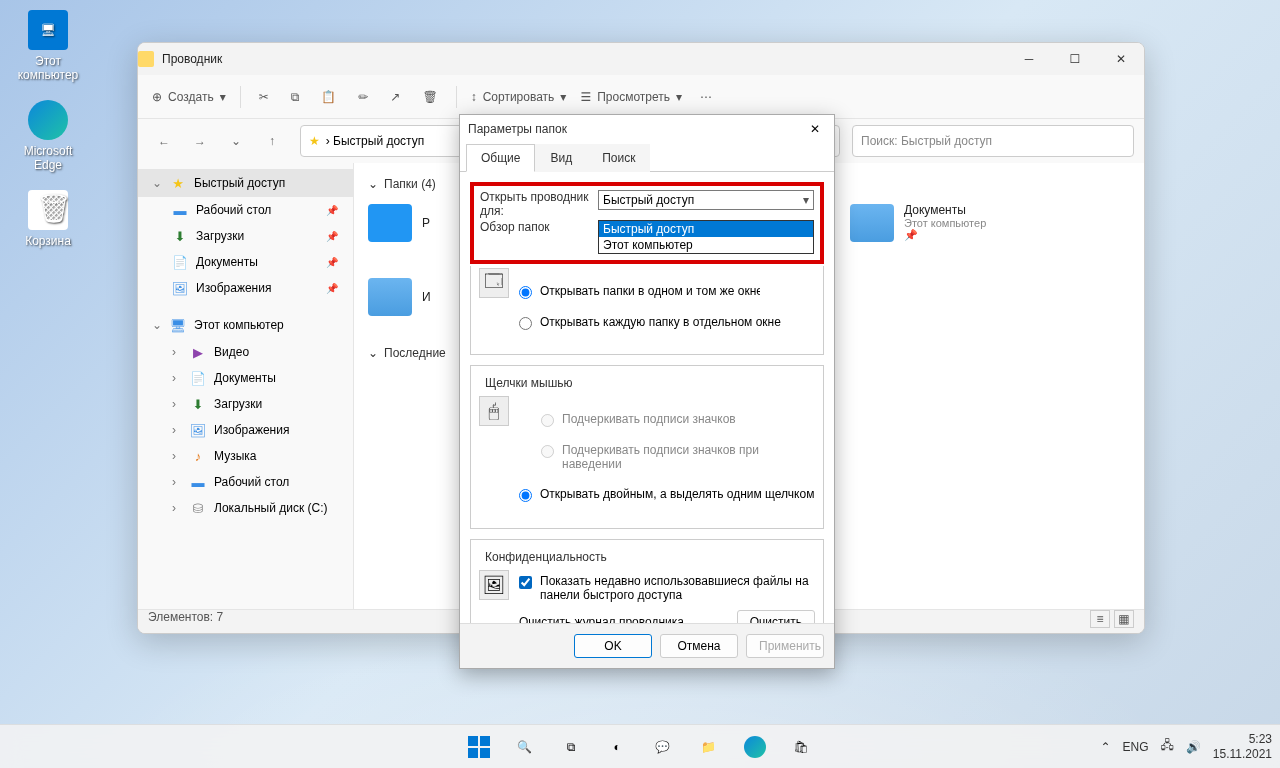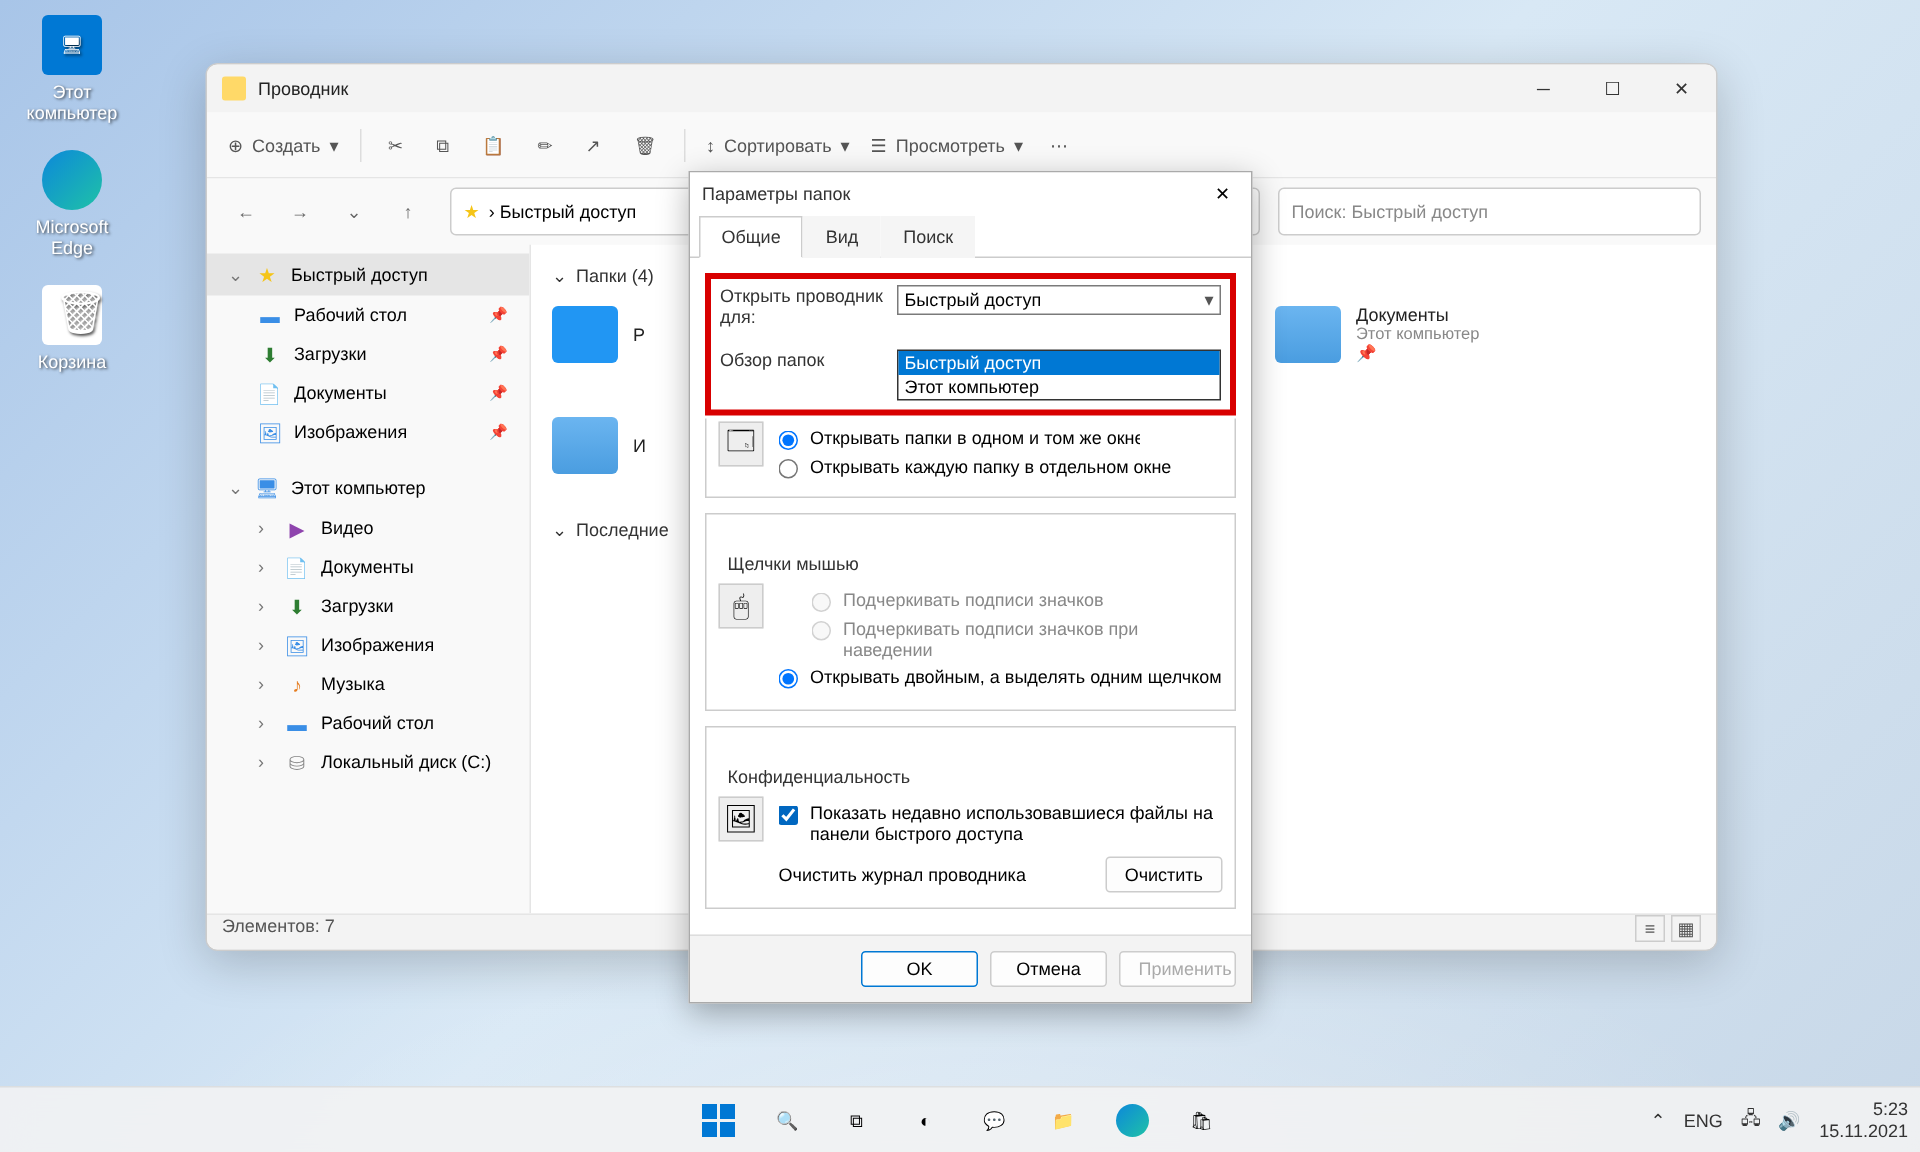--- a/index.html
+++ b/index.html
@@ -5,21 +5,21 @@
 *{box-sizing:border-box;margin:0;padding:0;font-family:"Segoe UI",Tahoma,sans-serif;font-size:12px}
 body{width:1280px;height:768px;background:linear-gradient(135deg,#a8c5e8 0%,#d8e8f5 50%,#c8d8e8 100%);position:relative;overflow:hidden}
 .desktop-swoosh{position:absolute;bottom:0;left:0;width:100%;height:200px;background:radial-gradient(ellipse at 50% 100%,rgba(255,255,255,0.3) 0%,transparent 60%);pointer-events:none}
 .desktop-icon{position:absolute;width:76px;text-align:center;color:#fff;text-shadow:1px 1px 2px rgba(0,0,0,0.7);font-size:11px;cursor:pointer}
 .desktop-icon .icon-img{width:40px;height:40px;margin:0 auto 4px;display:flex;align-items:center;justify-content:center}
 .di-pc{background:#0078d4;border-radius:4px}
 .di-edge{background:linear-gradient(135deg,#0c88da,#1fc2a7);border-radius:50%}
 .di-bin{background:#fff;border-radius:4px;position:relative}
 .di-bin::after{content:"🗑";font-size:28px;position:absolute;top:2px;left:8px;filter:hue-rotate(180deg)}
 .explorer-window{position:absolute;left:137px;top:42px;width:1008px;height:592px;background:#f9f9f9;border-radius:8px;box-shadow:0 8px 32px rgba(0,0,0,0.2);display:flex;flex-direction:column;overflow:hidden;border:1px solid #ccc}
-.titlebar{height:32px;display:flex;align-items:center;padding-left:10px;background:#f3f3f3}
+.titlebar{height:32px;display:flex;align-items:center;background:#f3f3f3}
 .titlebar .folder-ic{width:16px;height:16px;background:#ffd968;border-radius:2px;margin-right:8px}
 .titlebar .title{flex:1;color:#222}
 .win-controls{display:flex}
 .win-controls>div{width:46px;height:32px;display:flex;align-items:center;justify-content:center;color:#333;cursor:pointer}
 .toolbar{height:44px;display:flex;align-items:center;padding:0 14px;gap:14px;background:#f9f9f9;border-bottom:1px solid #e5e5e5}
 .toolbar .new-btn{display:flex;align-items:center;gap:6px;color:#555;cursor:pointer}
 .toolbar .tb-ic{color:#555;cursor:pointer;padding:4px}
 .toolbar .sep{width:1px;height:22px;background:#ddd}
 .toolbar .tb-menu{display:flex;align-items:center;gap:6px;color:#555;cursor:pointer}
 .navrow{height:44px;display:flex;align-items:center;padding:0 10px;gap:4px;background:#f9f9f9}
@@ -55,23 +55,23 @@
 .dialog-tabs .tab.active{background:#fff;border-color:#ccc #ccc #fff #ccc}
 .dialog-body{flex:1;padding:10px;overflow:auto}
 .highlight-box{border:4px solid #d80000;padding:4px 6px 6px;margin-bottom:2px}
 .hb-row{display:flex;align-items:flex-start;gap:8px}
 .hb-label{width:110px;color:#333}
 .combo{flex:1;height:20px;border:1px solid #7a7a7a;background:#fff;display:flex;align-items:center;padding:0 4px;position:relative;cursor:pointer}
 .combo::after{content:"▾";position:absolute;right:4px;color:#555}
 .dropdown{flex:1;border:1px solid #333;background:#fff}
 .dropdown .opt{padding:1px 4px;cursor:pointer}
 .dropdown .opt.sel{background:#0078d4;color:#fff}
-.fieldset{border:1px solid #ccc;margin:10px 0;padding:26px 8px 10px 8px}
+.fieldset{border:1px solid #ccc;margin:10px 0;padding:10px 8px 10px 8px}
 .fieldset .legend{margin:-18px 0 6px 2px;background:#fff;display:inline-block;padding:0 4px;color:#333}
-.radio-row{display:flex;align-items:flex-start;gap:8px;margin:4px 0}
+.radio-row{display:flex;align-items:flex-start;gap:8px;margin:16px 0}
 .radio-row.sub{margin-left:22px;color:#888}
 .radio-row input{margin-top:2px}
 .check-row{display:flex;align-items:flex-start;gap:8px;margin:4px 0}
 .check-row input{margin-top:2px;accent-color:#0067c0}
 .fs-img{width:30px;height:30px;background:#eee;border:1px solid #ccc;flex-shrink:0;display:flex;align-items:center;justify-content:center;font-size:18px}
 .fs-body{display:flex;gap:10px}
 .fs-right{flex:1}
 .btn{height:24px;border:1px solid #ccc;background:#fdfdfd;padding:0 12px;cursor:pointer;border-radius:3px}
 .btn.primary{border-color:#0078d4}
 .dialog-buttons{padding:10px;display:flex;gap:8px;justify-content:flex-end;background:#f3f3f3;border-top:1px solid #ddd}
@@ -274,21 +274,21 @@
     <div class="tab">Поиск</div>
   </div>
   <div class="dialog-body">
     <div class="highlight-box">
       <div class="hb-row">
         <div class="hb-label">Открыть проводник для:</div>
         <div class="combo">
             <span>Быстрый доступ</span>
           </div>
       </div>
-      <div class="hb-row" style="margin-top:15px">
+      <div class="hb-row" style="margin-top:2px">
         <div class="hb-label">Обзор папок</div>
         <div class="dropdown">
           <div class="opt sel">Быстрый доступ</div>
           <div class="opt">Этот компьютер</div>
         </div>
       </div>
     </div>
     <div class="fs-body" style="padding:2px 8px 8px 8px;border:1px solid #ccc;border-top:none">
       <div class="fs-img">🗔</div>
       <div class="fs-right">

